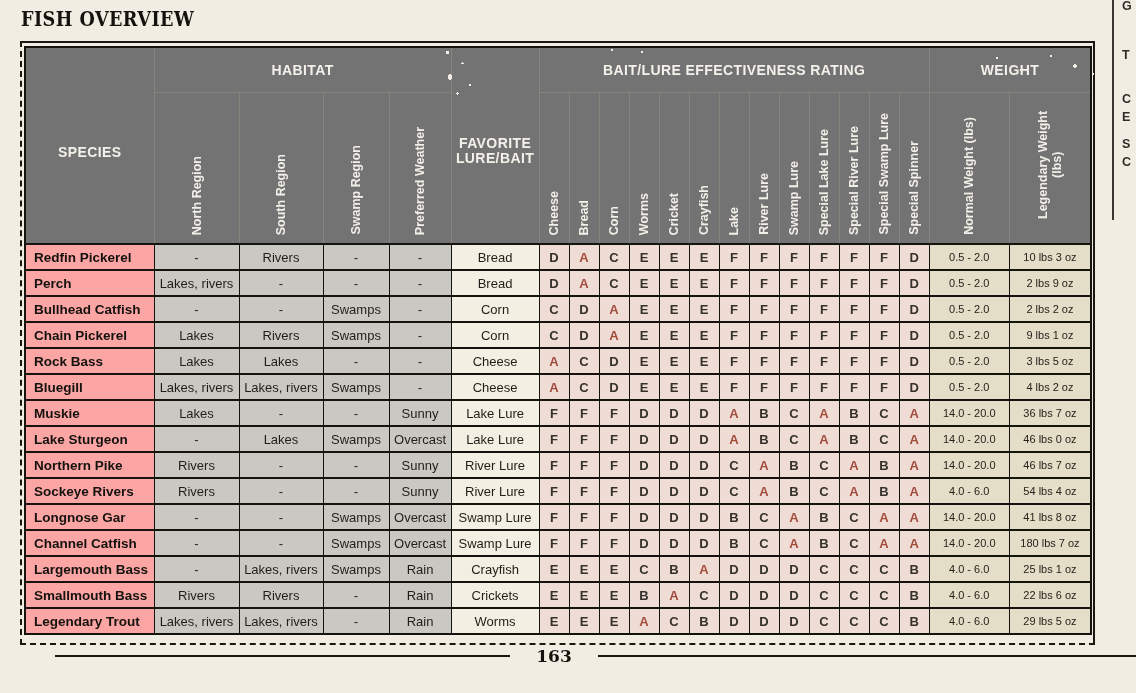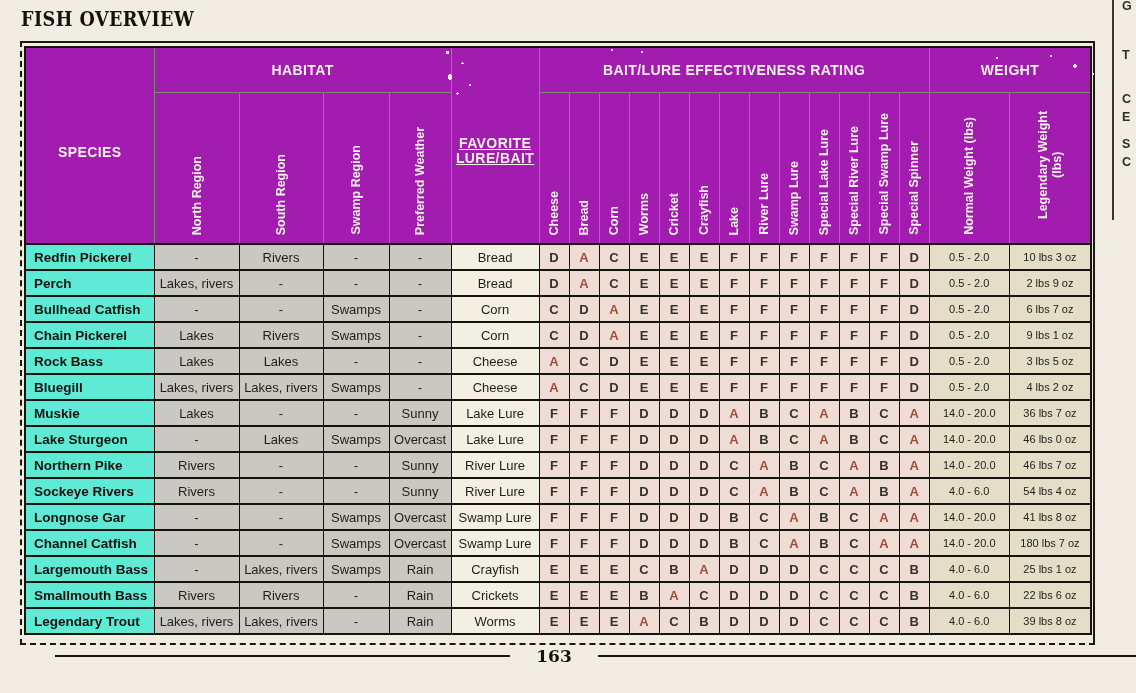--- a/index.html
+++ b/index.html
@@ -20,40 +20,40 @@
     position:absolute; left:20px; top:41px; width:1071px; height:600px;
     border-top:2px solid #1b1812; border-right:2px solid #1b1812;
     border-left:2px dashed #1b1812; border-bottom:2px dashed #1b1812;
   }
   table.fish {
     position:absolute; left:24px; top:46px; width:1066px;
     border-collapse:collapse; table-layout:fixed;
     border:2px solid #15130e;
   }
   thead th {
-    background:#a21caf; color:#f4f1ea;
+    background:#737373; color:#f4f1ea;
     border:1px solid #87847c; font-weight:bold; padding:0;
   }
   tr.group-row th { height:44px; vertical-align:middle; font-size:14px; letter-spacing:.4px; }
   th.span-cell { vertical-align:top; padding-top:13px; }
-  th.fav-cell { font-size:13px; line-height:15px; padding-top:10px;text-decoration:underline; }
+  th.fav-cell { font-size:13px; line-height:15px; padding-top:10px; }
   tr.vlabel-row th { height:150px; }
   .vwrap { height:148px; display:flex; align-items:flex-end; justify-content:center;
            padding-bottom:7px; box-sizing:border-box; }
   .vlab {
     writing-mode:vertical-rl; transform:rotate(180deg);
     font-size:12.5px; font-weight:bold; white-space:nowrap; color:#f2efe8;
   }
   .vlab.wrap2 { white-space:pre-line; height:140px; text-align:center; }
   tbody td {
     border:1px solid #15130e; border-top-width:2px;
     height:24px; padding:0 2px; overflow:hidden; white-space:nowrap;
   }
   tbody tr { height:26px; }
-  td.species { background:#5eead4; font-weight:bold; text-align:left; padding-left:8px;
+  td.species { background:#fca5a5; font-weight:bold; text-align:left; padding-left:8px;
                font-size:13.5px; color:#14120d; }
   td.habitat { background:#c9c8c3; text-align:center; font-size:13px; color:#201e19; }
   td.fav     { background:#f4efe3; text-align:center; font-size:13px; color:#201e19; }
   td.rate    { background:#efddd5; text-align:center; font-weight:bold; font-size:13px; color:#35322b; }
   td.rate.gradeA { color:#a14c3d; }
   td.weight  { background:#e4ddc7; text-align:center; font-size:11px; color:#26231d; }
   
   .speckle { position:absolute; pointer-events:none; }
   .sp1 { left:440px; top:44px; width:50px; height:55px;
     background:
@@ -289,21 +289,21 @@
         <td class="rate">E</td>
         <td class="rate">E</td>
         <td class="rate">F</td>
         <td class="rate">F</td>
         <td class="rate">F</td>
         <td class="rate">F</td>
         <td class="rate">F</td>
         <td class="rate">F</td>
         <td class="rate">D</td>
         <td class="weight">0.5 - 2.0</td>
-        <td class="weight">6 lbs 7 oz</td>
+        <td class="weight">2 lbs 2 oz</td>
       </tr>
       <tr>
         <td class="species">Chain Pickerel</td>
         <td class="habitat">Lakes</td>
         <td class="habitat">Rivers</td>
         <td class="habitat">Swamps</td>
         <td class="habitat">-</td>
         <td class="fav">Corn</td>
         <td class="rate">C</td>
         <td class="rate">D</td>
@@ -565,21 +565,21 @@
         <td class="rate">C</td>
         <td class="rate">B</td>
         <td class="rate">D</td>
         <td class="rate">D</td>
         <td class="rate">D</td>
         <td class="rate">C</td>
         <td class="rate">C</td>
         <td class="rate">C</td>
         <td class="rate">B</td>
         <td class="weight">4.0 - 6.0</td>
-        <td class="weight">39 lbs 8 oz</td>
+        <td class="weight">29 lbs 5 oz</td>
       </tr>
     </tbody>
 </table>
 
 <div class="speckle sp1"></div>
 <div class="speckle sp2"></div>
 <div class="speckle sp3"></div>
 
 <div class="bline left"></div>
 <div class="bline right"></div>

